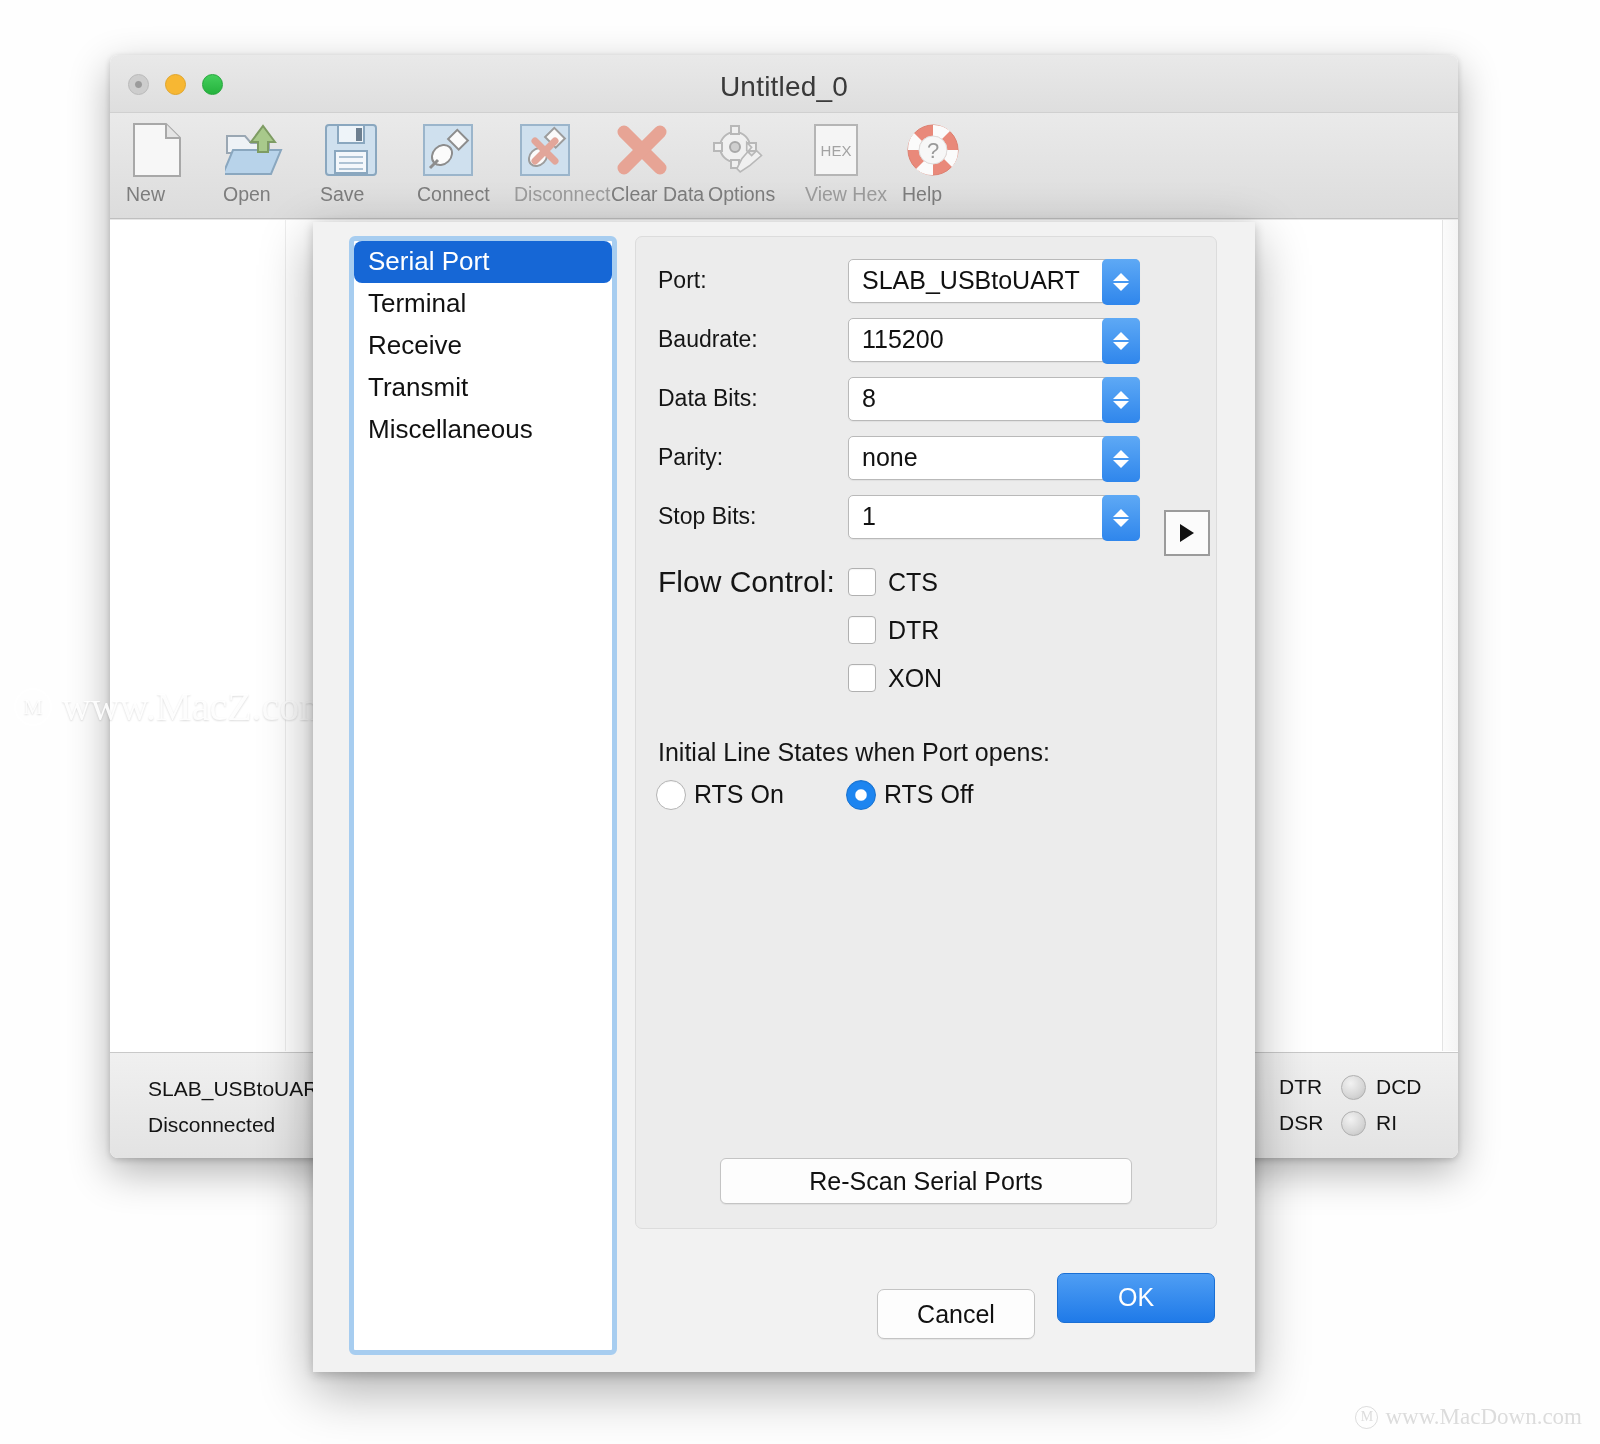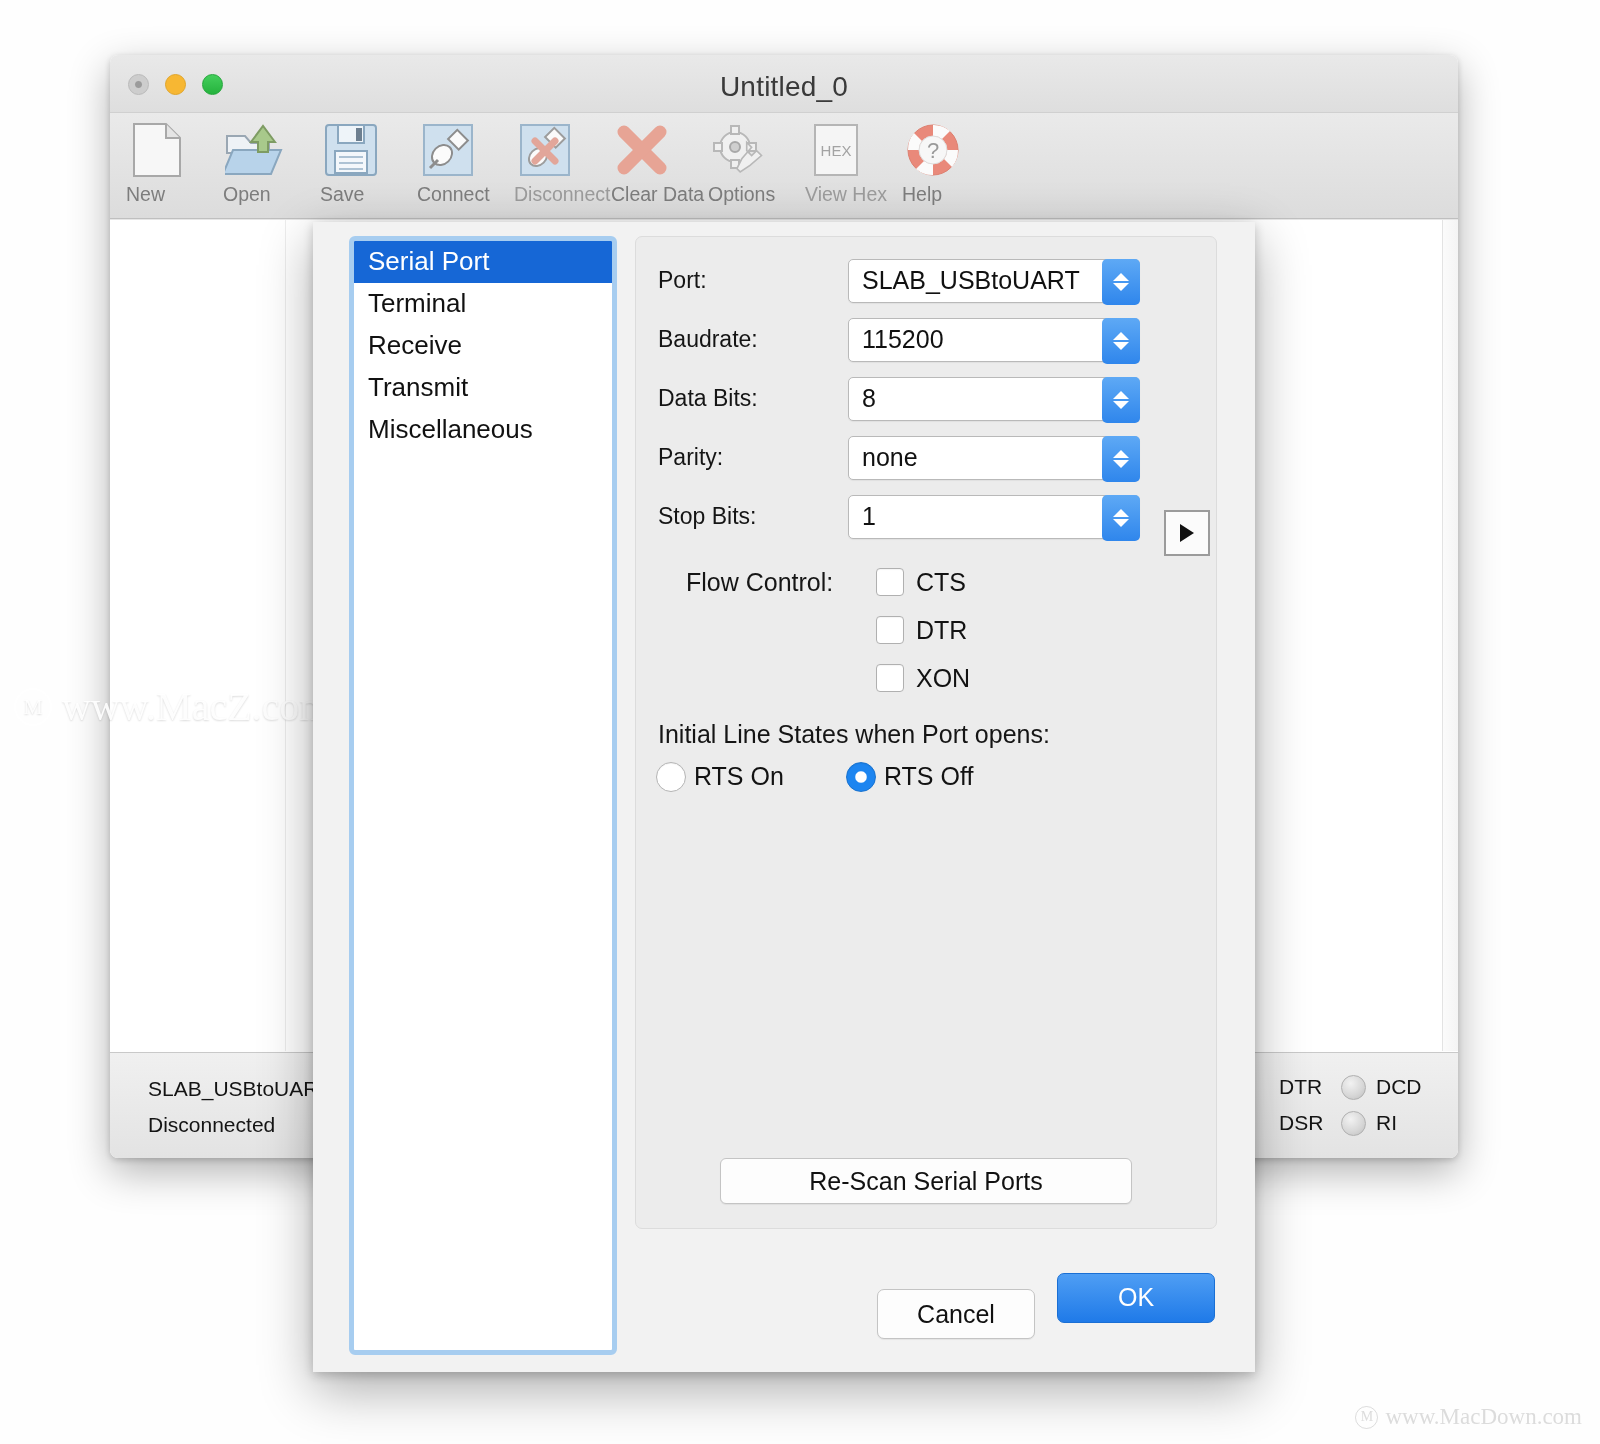--- a/index.html
+++ b/index.html
@@ -117,21 +117,21 @@
     background: #ffffff;
     border: 5px solid #a7cdf0;
     border-radius: 6px;
     overflow: hidden;
   }
   .dlg-list-inner { padding: 0; }
   .list-item {
     font-size: 26px; color: #111; padding: 2px 14px 3px 14px;
     line-height: 37px; white-space: nowrap;
   }
-  .list-item.selected { background: #1667d6; color: #ffffff; }
+  .list-item.selected { background: #1667d6; color: #ffffff; border-radius: 8px; }
 
   .dlg-panel {
     position: absolute; left: 322px; top: 14px;
     width: 582px; height: 1050px;
   }
   .panel-title { font-size: 26px; color: #171717; margin: 18px 0 8px 20px; }
   .panel-box {
     position: relative;
     margin-left: 0; width: 582px; height: 993px;
     background: #ececec;
@@ -160,30 +160,30 @@
   .side-btn {
     position: absolute; left: 528px; top: 273px;
     width: 46px; height: 46px;
     background: #fbfbfb; border: 2px solid #9b9b9b;
     display: flex; align-items: center; justify-content: center;
   }
   .tri-right { width: 0; height: 0; border-top: 9px solid transparent; border-bottom: 9px solid transparent; border-left: 14px solid #111; }
 
   .flow-section { margin-top: 12px; padding-left: 22px; }
   .flow-row { display: flex; align-items: center; height: 48px; }
-  .flow-label { font-size: 25px; color: #151515; width: 190px; margin-left: 28px; }
+  .flow-label { font-size: 30px; color: #151515; width: 190px; }
   .cbx {
     width: 28px; height: 28px; background: #fff;
     border: 1px solid #b0b0b0; border-radius: 4px;
     box-shadow: inset 0 1px 1px rgba(0,0,0,0.04);
     margin-right: 12px;
   }
   .cbx-text { font-size: 25px; color: #121212; }
 
-  .init-title { font-size: 25px; color: #151515; margin: 18px 0 4px 22px; }
+  .init-title { font-size: 25px; color: #151515; margin: 36px 0 4px 22px; }
   .radio-grid { margin-left: 20px; }
   .radio-row { display: flex; align-items: center; height: 47px; }
   .radio-cell { display: flex; align-items: center; width: 190px; }
   .radio {
     width: 30px; height: 30px; border-radius: 50%;
     background: #ffffff; border: 1px solid #b4b4b4; margin-right: 8px;
     box-shadow: inset 0 1px 1px rgba(0,0,0,0.05);
   }
   .radio.on {
     background: radial-gradient(circle at 50% 50%, #ffffff 0 26%, #1d85f0 32% 100%);

